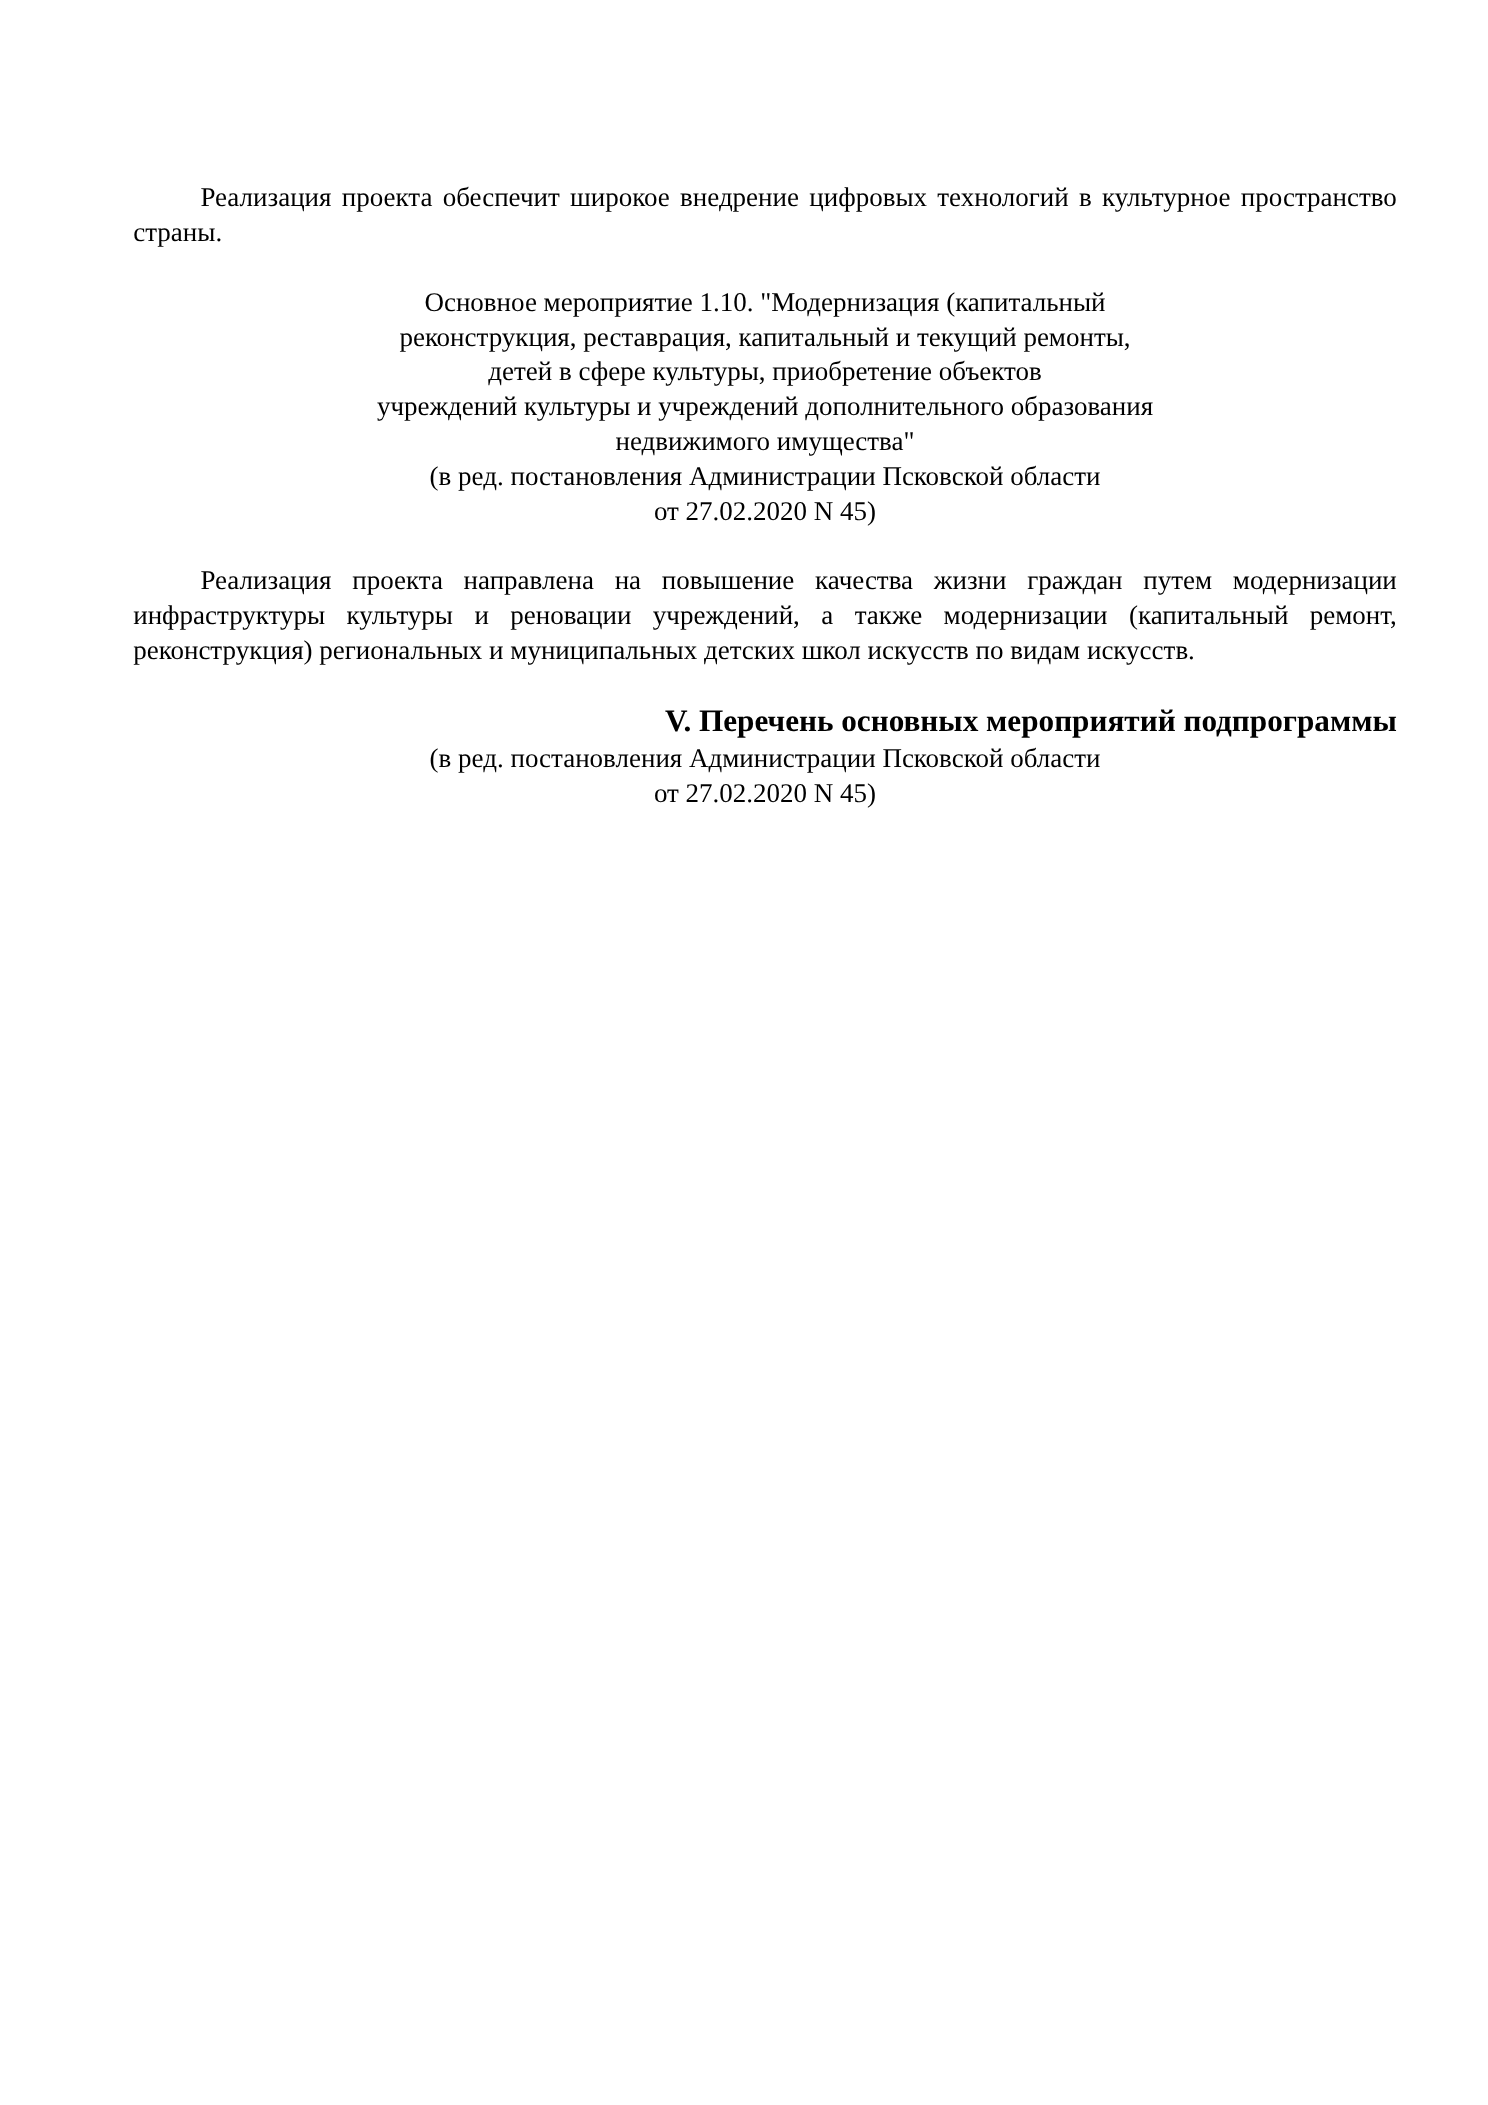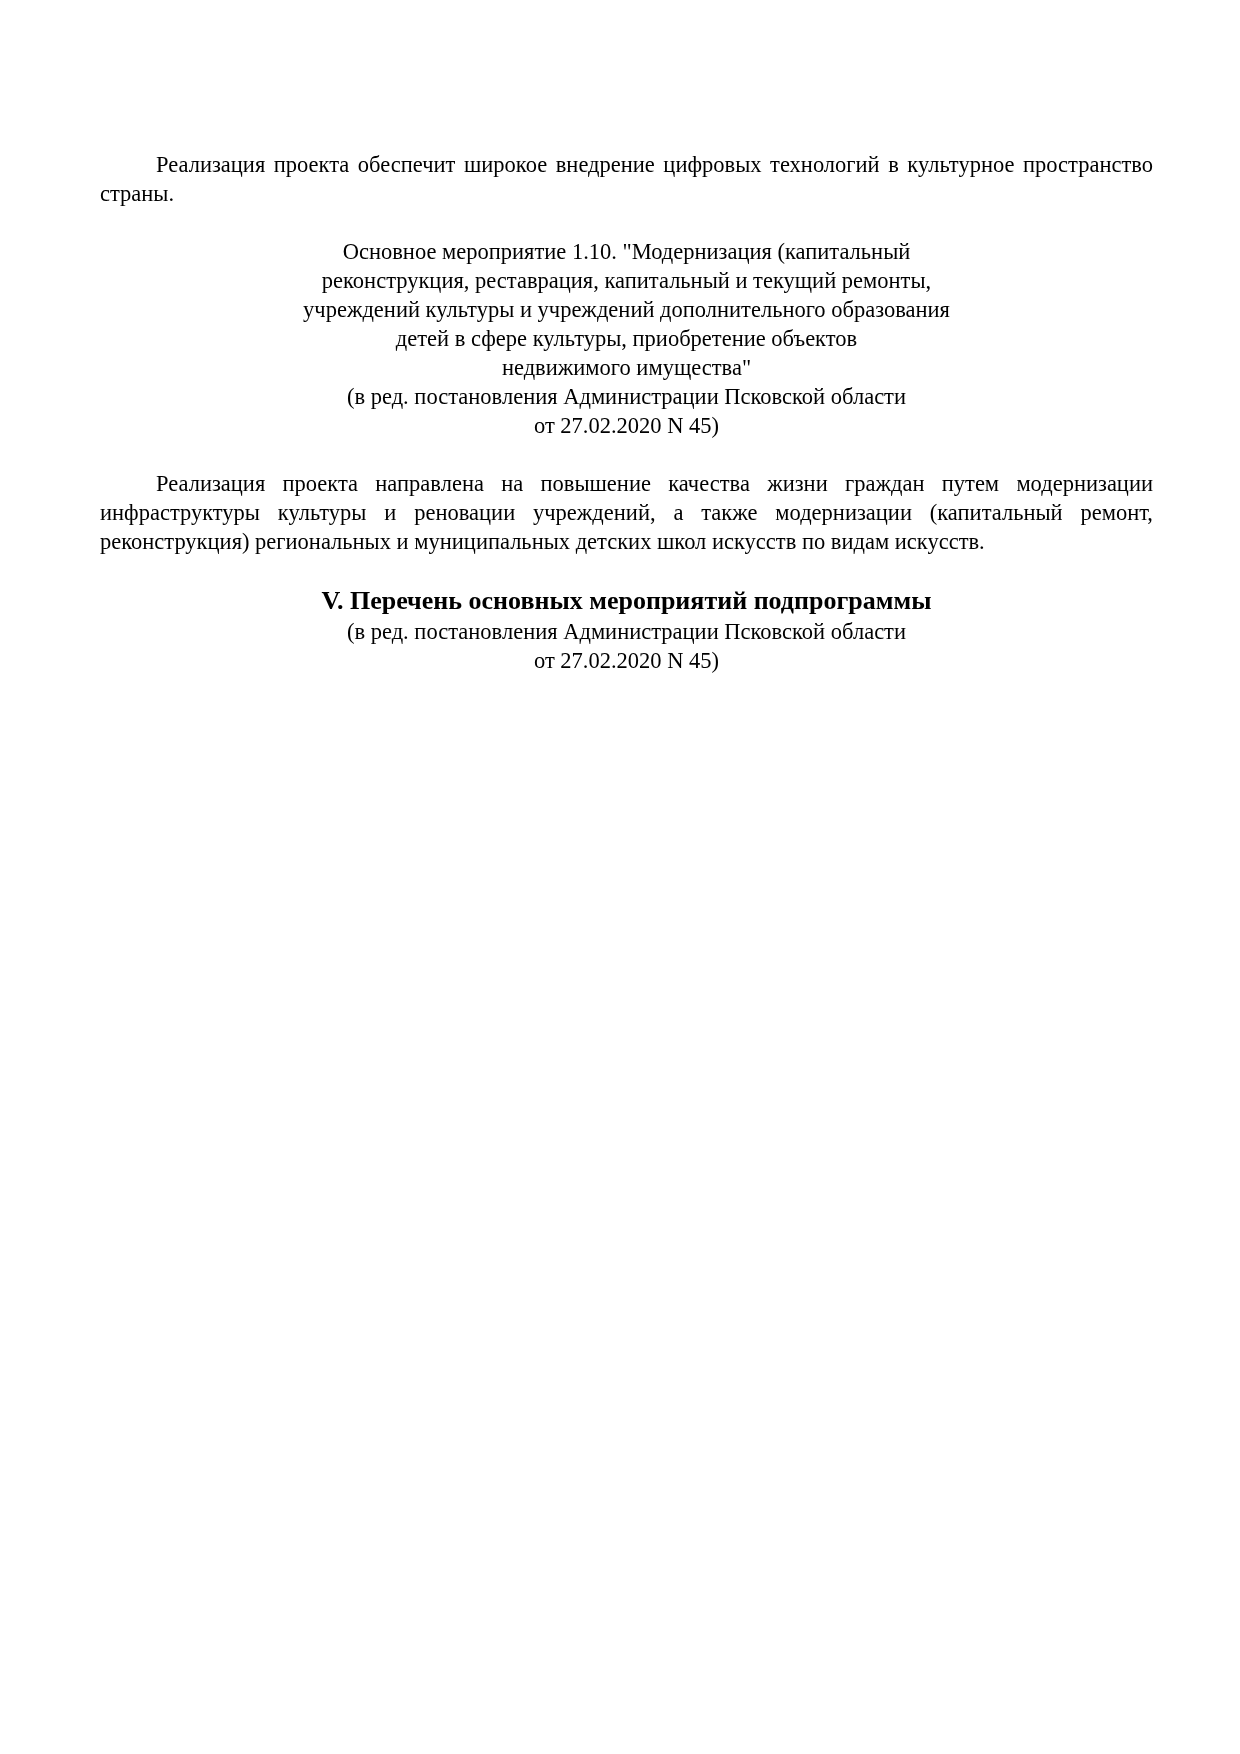--- a/index.html
+++ b/index.html
@@ -12,40 +12,40 @@
       height: 1754px;
       position: relative;
       overflow: hidden;
       font-family: "Liberation Serif", "DejaVu Serif", serif;
       color: #000000;
       font-size: 22.5px;
       line-height: 29px;
     }
     .page {
       position: absolute;
-      left: 100px;
+      left: 111px;
       top: 150px;
       width: 1053px;
     }
     p {
       margin: 0;
     }
     .para {
       text-align: justify;
       text-indent: 56px;
     }
     .center-block {
       text-align: center;
       margin-top: 29px;
     }
     .center-block .line {
       display: block;
     }
     .heading {
-      text-align: center;
+      text-align: right;
       font-weight: bold;
       font-size: 26px;
       line-height: 32px;
       margin-top: 29px;
     }
     .note {
       text-align: center;
     }
     .note .line {
       display: block;
@@ -57,22 +57,22 @@
 </head>
 <body>
 
 <div class="page">
 
   <p class="para">Реализация проекта обеспечит широкое внедрение цифровых технологий в культурное пространство страны.</p>
 
   <div class="center-block">
     <span class="line">Основное мероприятие 1.10. "Модернизация (капитальный</span>
     <span class="line">реконструкция, реставрация, капитальный и текущий ремонты,</span>
+    <span class="line">детей в сфере культуры, приобретение объектов</span>
     <span class="line">учреждений культуры и учреждений дополнительного образования</span>
-    <span class="line">детей в сфере культуры, приобретение объектов</span>
     <span class="line">недвижимого имущества"</span>
     <span class="line">(в ред. постановления Администрации Псковской области</span>
     <span class="line">от 27.02.2020 N 45)</span>
   </div>
 
   <div class="gap"></div>
 
   <p class="para">Реализация проекта направлена на повышение качества жизни граждан путем модернизации инфраструктуры культуры и реновации учреждений, а также модернизации (капитальный ремонт, реконструкция) региональных и муниципальных детских школ искусств по видам искусств.</p>
 
   <p class="heading">V. Перечень основных мероприятий подпрограммы</p>

